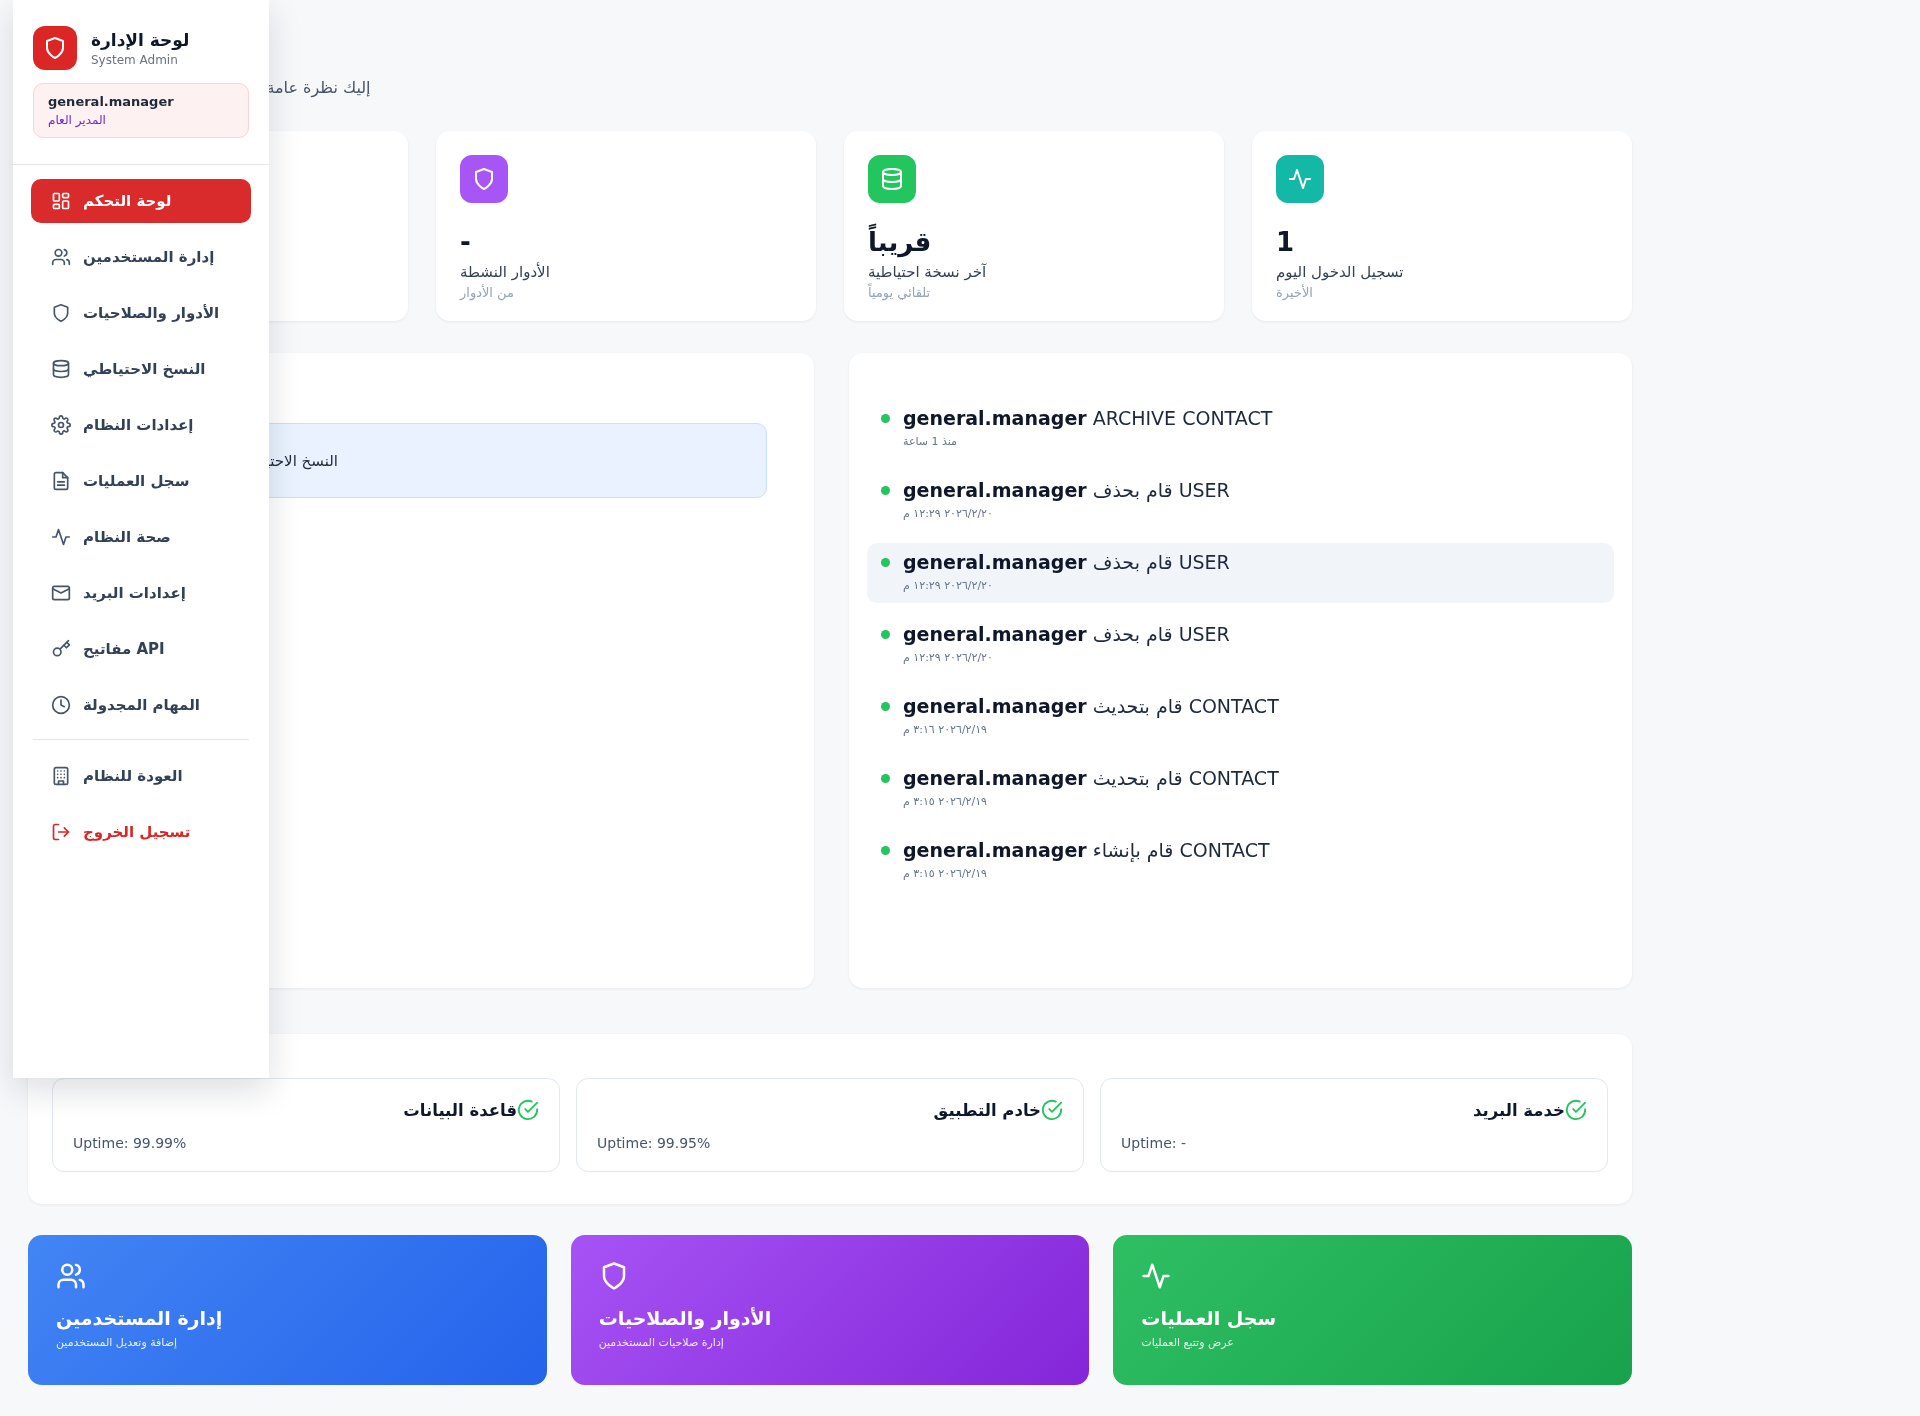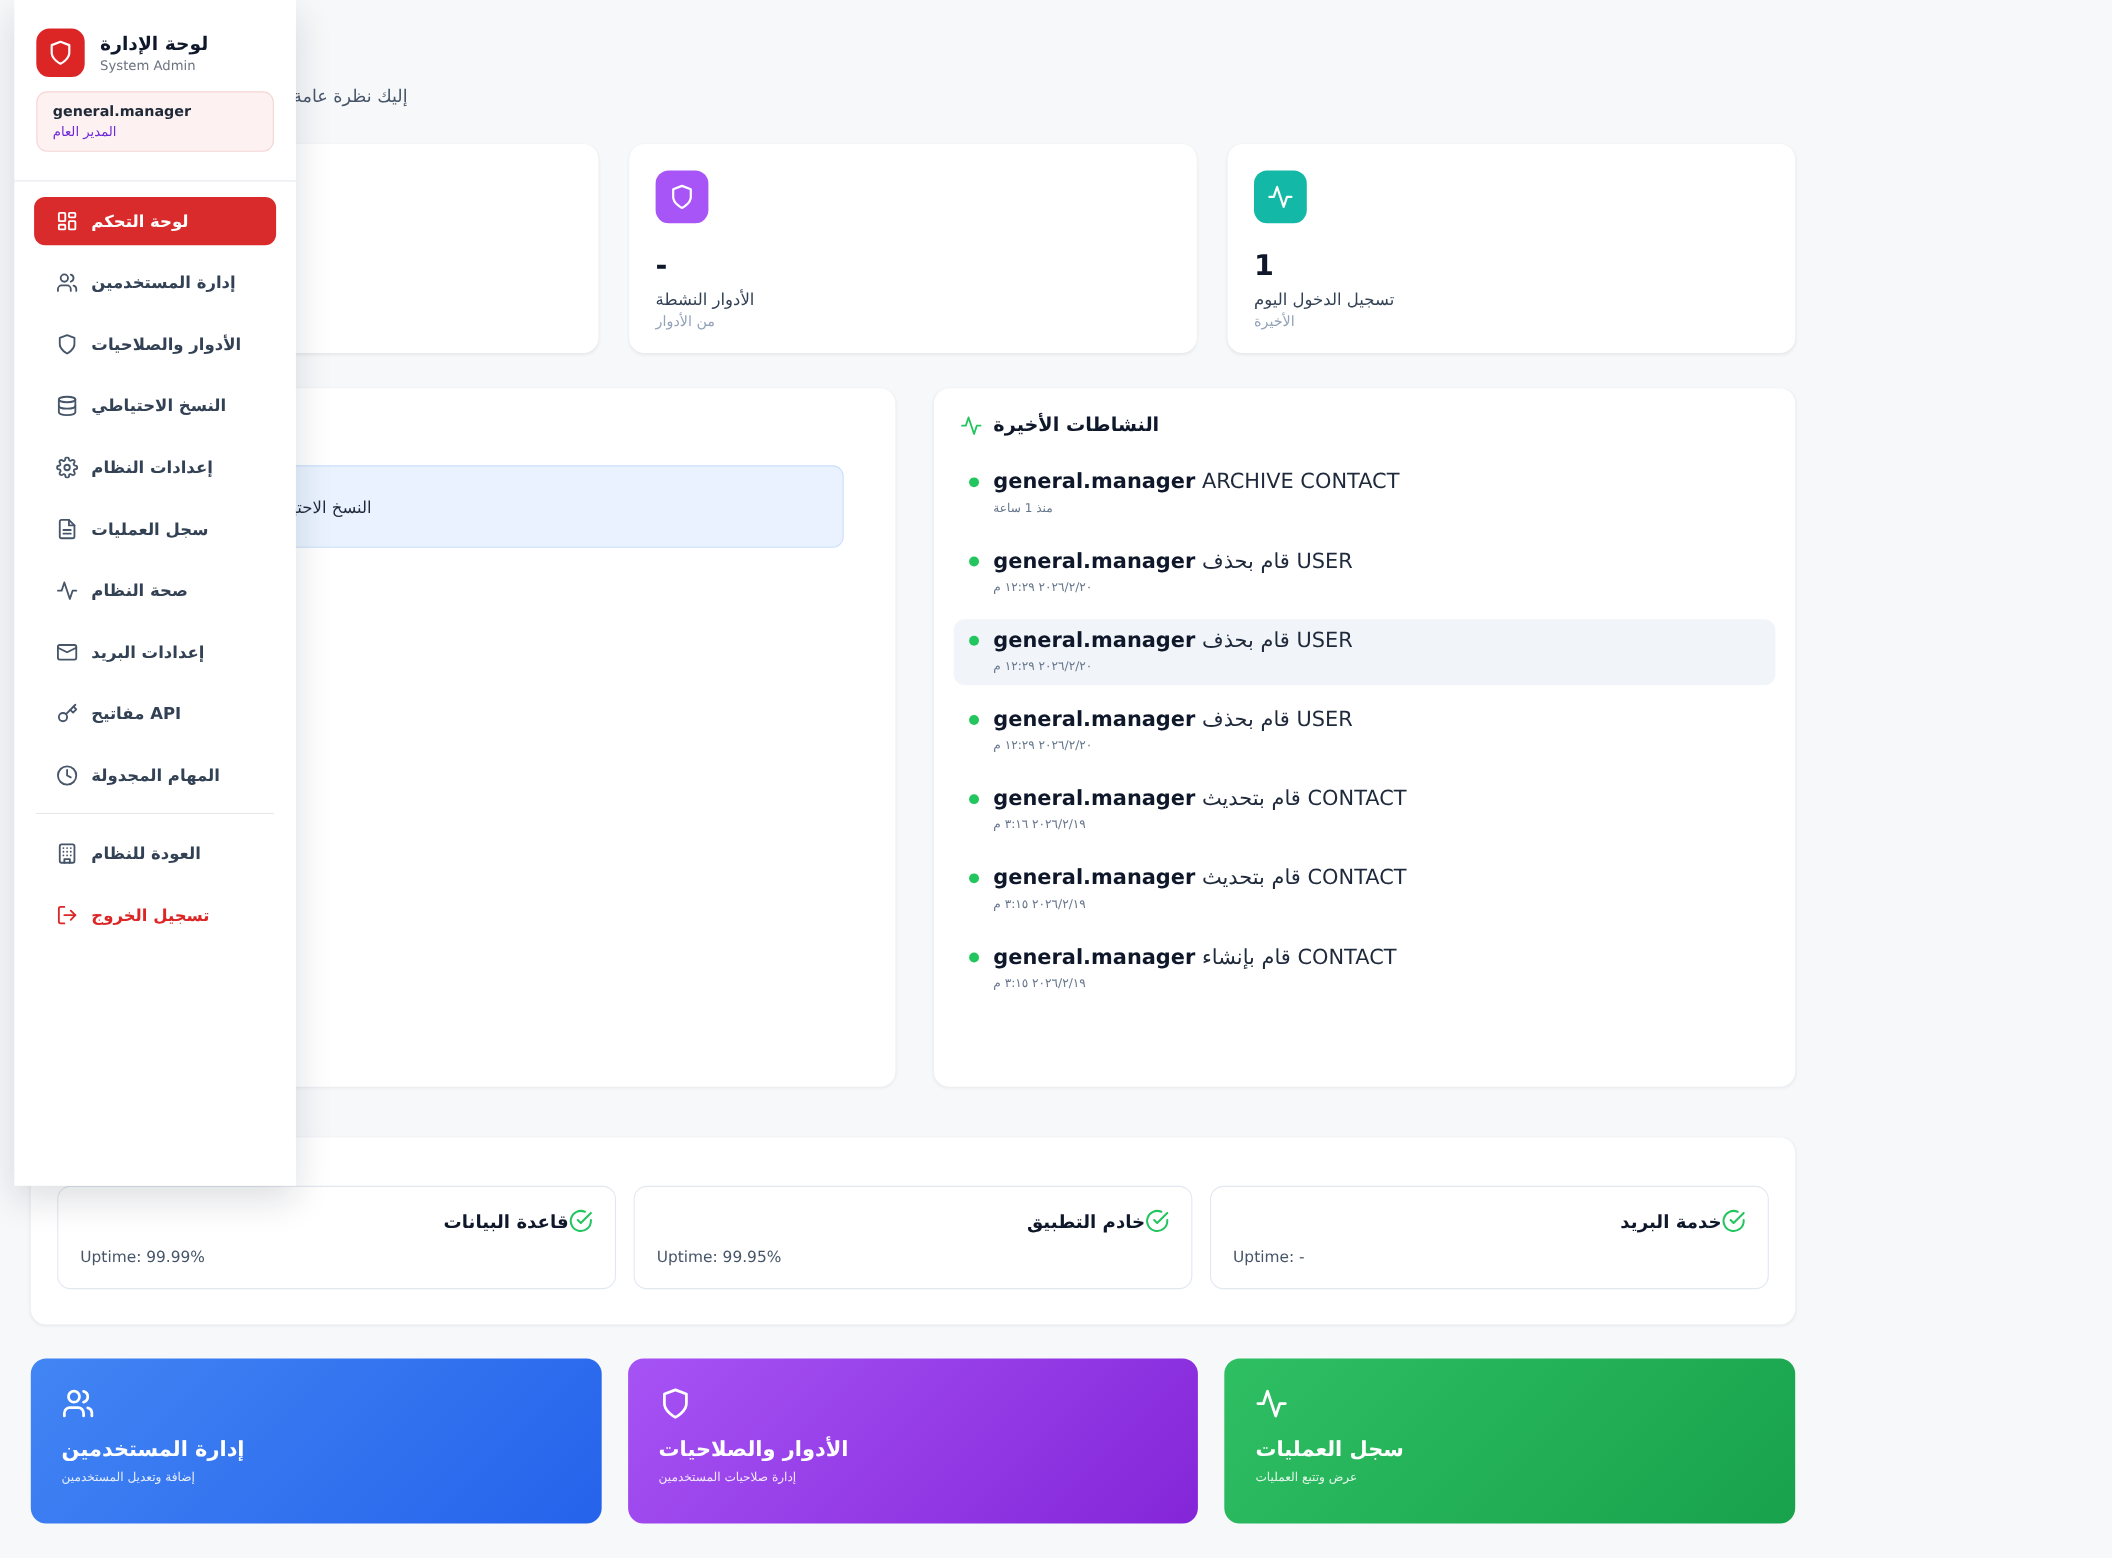--- a/index.html
+++ b/index.html
@@ -106,44 +106,48 @@
         <div class="stat-icon" style="background:#a855f7">
           <svg viewBox="0 0 24 24" fill="none" stroke="currentColor" stroke-width="2" stroke-linecap="round" stroke-linejoin="round">
             <path d="M12 22s8-4 8-10V5l-8-3-8 3v7c0 6 8 10 8 10z"></path>
           </svg>
         </div>
         <div class="stat-value">-</div>
         <div class="stat-label">الأدوار النشطة</div>
         <div class="stat-sub">من الأدوار</div>
       </div>
       <div class="stat-card">
+        <div class="stat-icon" style="background:#22c55e">
+          <svg viewBox="0 0 24 24" fill="none" stroke="currentColor" stroke-width="2" stroke-linecap="round" stroke-linejoin="round">
+            <ellipse cx="12" cy="5" rx="9" ry="3"></ellipse>
+            <path d="M21 12c0 1.66-4 3-9 3s-9-1.34-9-3"></path>
+            <path d="M3 5v14c0 1.66 4 3 9 3s9-1.34 9-3V5"></path>
+          </svg>
+        </div>
+        <div class="stat-value">قريباً</div>
+        <div class="stat-label">آخر نسخة احتياطية</div>
+        <div class="stat-sub">تلقائي يومياً</div>
+      </div>
+      <div class="stat-card">
         <div class="stat-icon" style="background:#14b8a6">
           <svg viewBox="0 0 24 24" fill="none" stroke="currentColor" stroke-width="2" stroke-linecap="round" stroke-linejoin="round">
             <polyline points="22 12 18 12 15 21 9 3 6 12 2 12"></polyline>
           </svg>
         </div>
         <div class="stat-value">1</div>
         <div class="stat-label">تسجيل الدخول اليوم</div>
         <div class="stat-sub">الأخيرة</div>
       </div>
     </section>
 
   <section class="panels-row">
     <div class="panel backup-panel">
       <div class="backup-notice">النسخ الاحتياطي والتصدير قيد التطوير حالياً</div>
     </div>
     <div class="panel activities-panel">
-      <div class="panel-title-row">
-        <span id="activities-title-icon">
-            <svg viewBox="0 0 24 24" fill="none" stroke="currentColor" stroke-width="2" stroke-linecap="round" stroke-linejoin="round">
-              <polyline points="22 12 18 12 15 21 9 3 6 12 2 12"></polyline>
-            </svg>
-          </span>
-        <h2 class="panel-title">النشاطات الأخيرة</h2>
-      </div>
       <div class="activities-list" id="activities-list">
           <div class="activity-item">
             <span class="activity-dot"></span>
             <div>
               <div class="activity-line1"><span class="activity-actor">general.manager</span> <span>ARCHIVE CONTACT</span></div>
               <div class="activity-time">منذ 1 ساعة</div>
             </div>
           </div>
           <div class="activity-item">
             <span class="activity-dot"></span>

